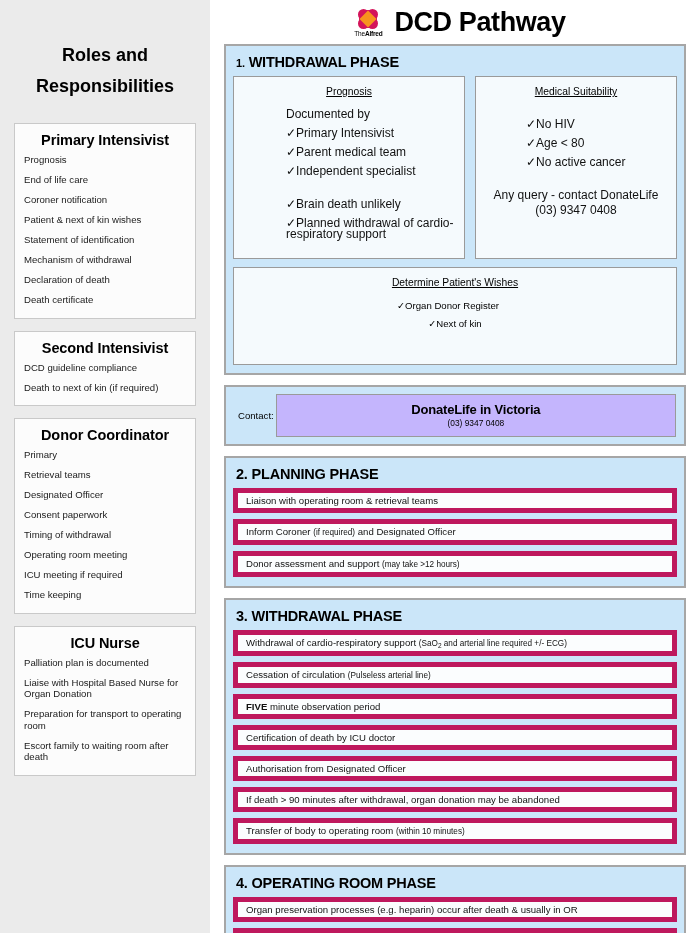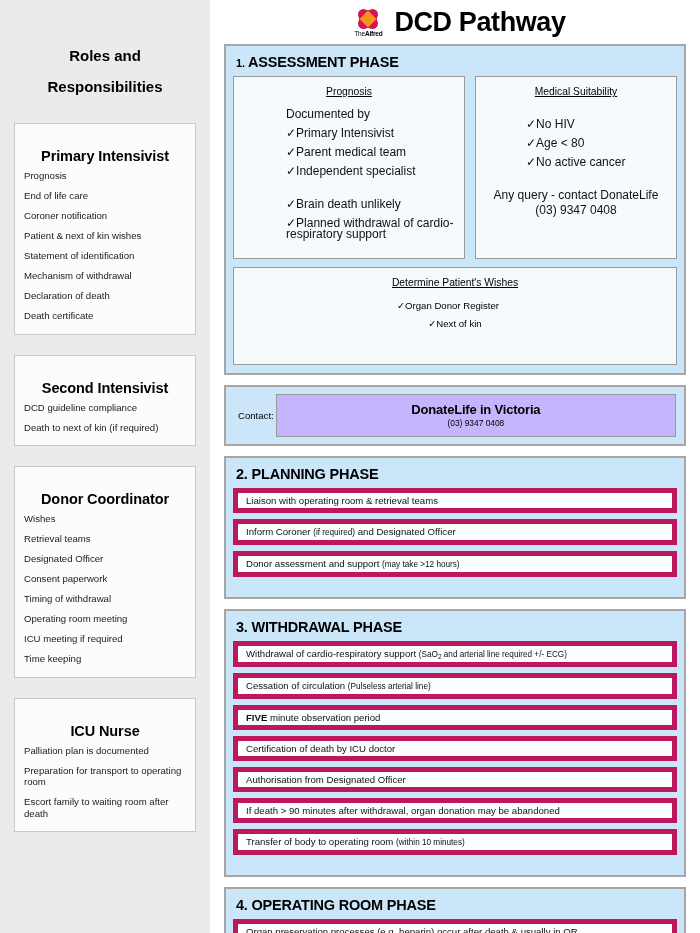--- a/index.html
+++ b/index.html
@@ -18,32 +18,32 @@
   #sidebar {
     position: absolute;
     left: 0; top: 0;
     width: 210px;
     height: 933px;
     background: #ebebeb;
   }
 
   #sidebar-title {
     text-align: center;
-    font-size: 15px;
+    font-size: 18px;
     font-weight: bold;
     padding: 40px 10px 0 10px;
     line-height: 31px;
   }
   #sidebar-title .line { display: block; }
 
   .role-card {
-    margin: 0 14px 20px 14px;
+    margin: 0 14px 12px 14px;
     background: #fcfcfc;
     border: 1px solid #c9c9c9;
-    padding: 24px 9px 10px 9px;
+    padding: 8px 9px 10px 9px;
   }
   .role-card-title {
     text-align: center;
     font-size: 14.5px;
     font-weight: bold;
     margin-bottom: 6px;
     letter-spacing: -0.1px;
   }
   .role-item {
     font-size: 9.6px;
@@ -147,21 +147,21 @@
 
   .step {
     background: #fbfdfe;
     border: 5px solid #be185d;
     font-size: 9.6px;
     line-height: 11px;
     padding: 2px 8px;
     margin-bottom: 6px;
     color: #111111;
   }
-  .step:last-child { margin-bottom: 12px; }
+  .step:last-child { margin-bottom: 1px; }
   .step .small { font-size: 8.2px; }
   .step .bold { font-weight: bold; }
   .step sub { font-size: 6.5px; vertical-align: baseline; position: relative; top: 2px; }
 
   
   .assess-row {
     display: flex;
     gap: 10px;
     margin-bottom: 8px;
   }
@@ -246,33 +246,34 @@
   </div>
 
   <div class="role-card">
     <div class="role-card-title">Second Intensivist</div>
     <div class="role-item">DCD guideline compliance</div>
     <div class="role-item">Death to next of kin (if required)</div>
   </div>
 
   <div class="role-card">
     <div class="role-card-title">Donor Coordinator</div>
-    <div class="role-item">Wishes</div>
+    <div class="role-item">Primary</div>
     <div class="role-item">Retrieval teams</div>
     <div class="role-item">Designated Officer</div>
     <div class="role-item">Consent paperwork</div>
     <div class="role-item">Timing of withdrawal</div>
     <div class="role-item">Operating room meeting</div>
     <div class="role-item">ICU meeting if required</div>
     <div class="role-item">Time keeping</div>
   </div>
 
   <div class="role-card">
     <div class="role-card-title">ICU Nurse</div>
     <div class="role-item">Palliation plan is documented</div>
+    <div class="role-item">Liaise with Hospital Based Nurse for Organ Donation</div>
     <div class="role-item">Preparation for transport to operating room</div>
     <div class="role-item">Escort family to waiting room after death</div>
   </div>
 </div>
 
 <div id="main">
 
   <div id="page-header">
     <div class="logo-wrap">
       <div class="logo-mark">
@@ -283,21 +284,21 @@
         <span class="cross"></span>
         <span class="cross2"></span>
         <span class="core"></span>
       </div>
       <div class="logo-text"><span class="the">The</span><span>Alfred</span></div>
     </div>
     <div id="page-title">DCD Pathway</div>
   </div>
 
   <div class="panel">
-    <div class="panel-title"><span class="num-sm">1.</span> <span>ASSESSMENT PHASE</span></div>
+    <div class="panel-title"><span class="num-sm">1.</span> <span>WITHDRAWAL PHASE</span></div>
 
     <div class="assess-row">
       <div class="assess-box prognosis">
         <div class="box-heading">Prognosis</div>
         <div class="box-line indent-c">Documented by</div>
         <div class="box-line indent-c">✓Primary Intensivist</div>
         <div class="box-line indent-c">✓Parent medical team</div>
         <div class="box-line indent-c">✓Independent specialist</div>
         <div class="box-line indent-c spacer-top">✓Brain death unlikely</div>
         <div class="box-line indent-c">✓Planned withdrawal of cardio-respiratory support</div>

